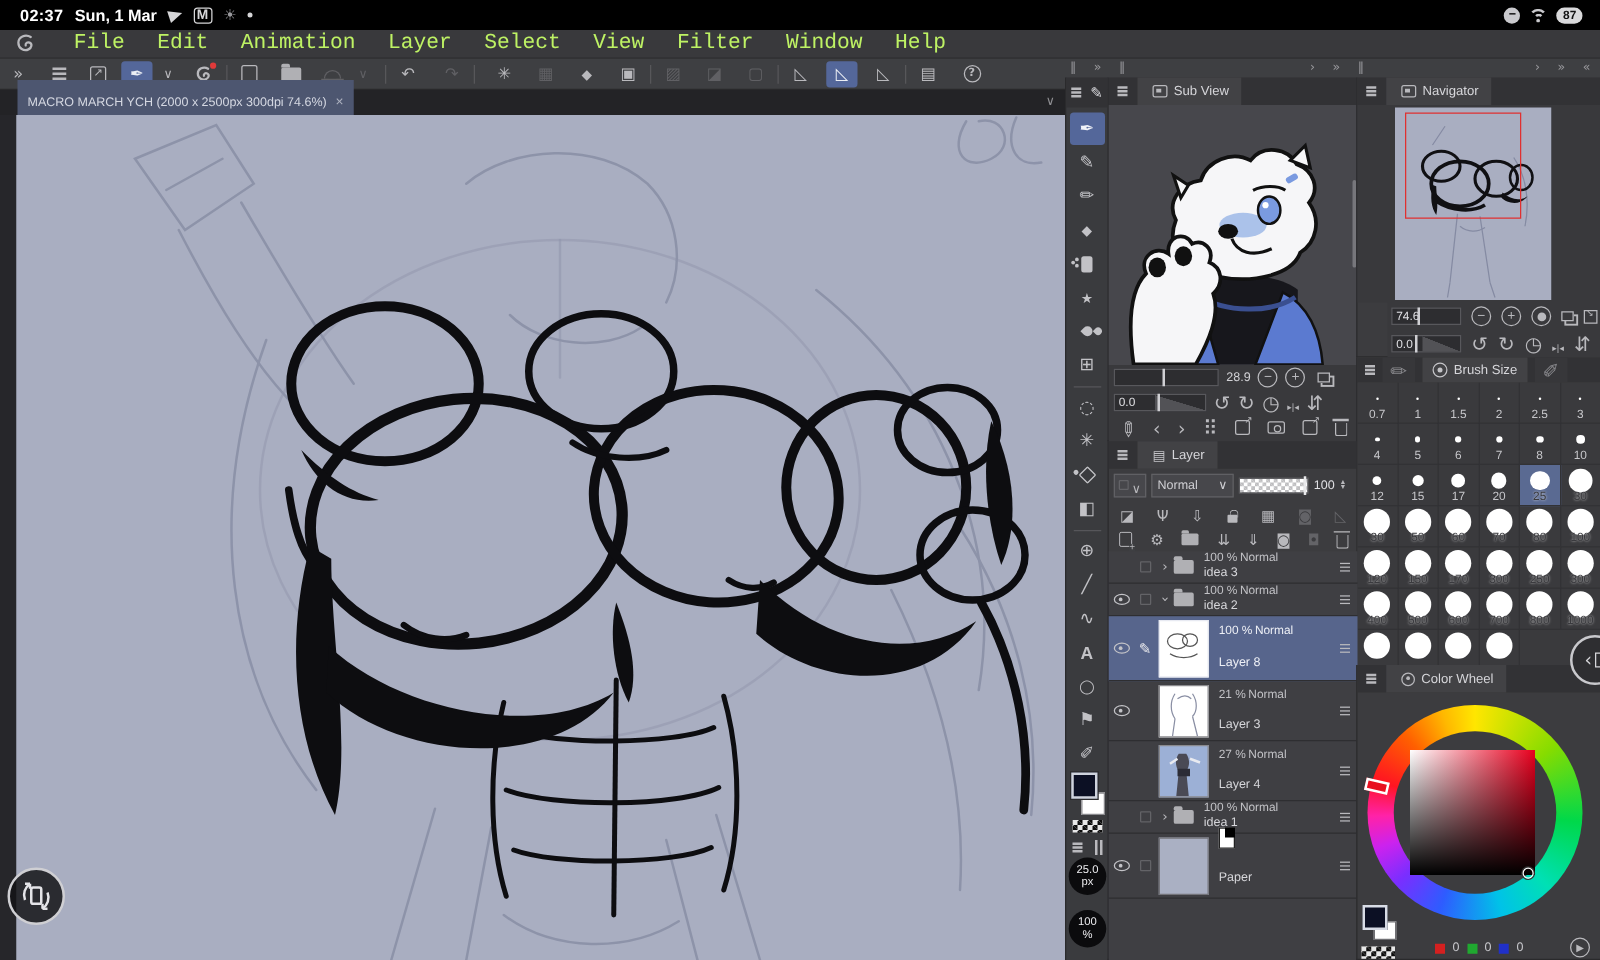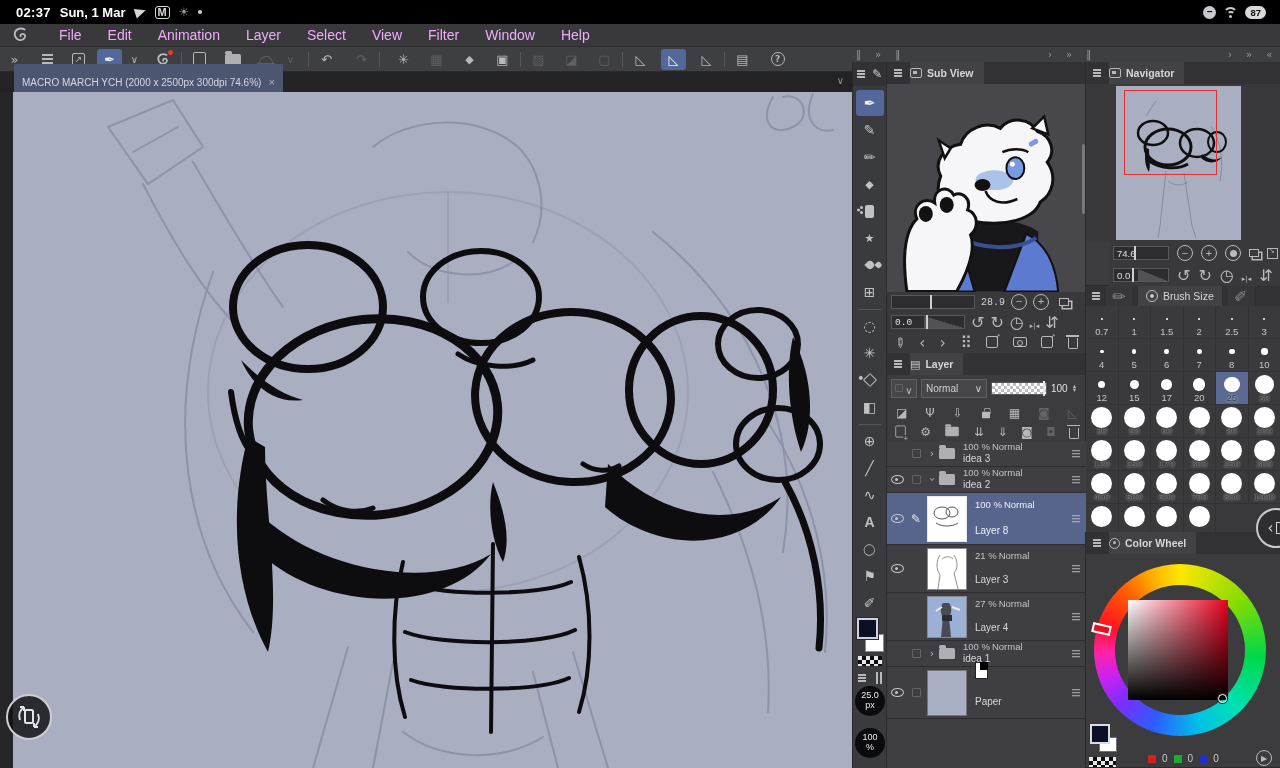--- a/index.html
+++ b/index.html
@@ -22,21 +22,21 @@
   .wifi i { position:absolute; border:2px solid #c9c9cd; border-radius:50%; border-bottom-color:transparent; border-left-color:transparent; border-right-color:transparent; }
   .wifi i:nth-child(1){ left:0; top:0; width:15px; height:15px; }
   .wifi i:nth-child(2){ left:3.5px; top:4px; width:8px; height:8px; }
   .wifi i:nth-child(3){ left:6px; top:8px; width:3px; height:3px; background:#c9c9cd; border:none; border-radius:50%; }
   .batt { background:#d9d9db; color:#111; border-radius:7px; font-size:9.5px; font-weight:bold; padding:1px 5px; line-height:11px; }
 
   
   .menubar { position:absolute; left:0; top:24px; width:1280px; height:23px; background:#39393c; display:flex; align-items:center; border-bottom:1px solid #2c2c2e; }
   .logo { margin-left:12px; width:18px; height:18px; }
   .menu-items { display:flex; margin-left:16px; }
-  .mi { padding:0 13px; font-size:14px; color:#f0abfc; line-height:22px; }
+  .mi { padding:0 13px; font-size:17px; color:#bef264; line-height:22px;font-family:Liberation Mono, monospace; }
 
   
   .toolbar { position:absolute; left:0; top:47px; width:1280px; height:25px; background:#3e3f42; display:flex; align-items:center; border-bottom:1px solid #29292b; }
   .tbtn { position:relative; display:flex; align-items:center; justify-content:center; min-width:25px; height:21px; border-radius:3px; color:#b9b9bd; font-size:13px; font-family:"DejaVu Sans",sans-serif; }
   .tbtn.active { background:#54679a; color:#eceff5; }
   .tbtn.dis { color:#606064; }
   .tdiv { width:1px; height:15px; background:#57575a; margin:0 5px; }
   .badge { position:absolute; right:3px; top:1px; width:5px; height:5px; border-radius:50%; background:#e03a3a; }
   .sqmax { width:13px; height:13px; border:1.5px solid currentColor; border-radius:2px; font-size:9px; line-height:11px; text-align:center; }
   .qcirc { width:14px; height:14px; border:1.5px solid currentColor; border-radius:50%; font-size:9px; line-height:12px; text-align:center; font-weight:bold; }
@@ -121,32 +121,32 @@
   .tr-sw { position:absolute; left:5px; top:594px; width:24px; height:10px; z-index:2; }
   .tc-mini { position:absolute; left:0; top:610px; width:34px; display:flex; justify-content:space-around; align-items:center; }
   .i-sliders { position:relative; width:8px; height:12px; }
   .i-sliders::before, .i-sliders::after { content:""; position:absolute; top:0; width:2px; height:12px; background:#b9b9bd; }
   .i-sliders::before{ left:1px; } .i-sliders::after{ right:1px; }
   .valcirc { position:absolute; left:2px; width:30px; height:30px; border-radius:50%; background:#0b0b0d; color:#ececef; display:flex; flex-direction:column; align-items:center; justify-content:center; font-size:9px; line-height:1.1; z-index:2; }
 
   
   .panel { position:absolute; background:#3c3c3f; border-left:1px solid #2a2a2c; border-bottom:1px solid #2a2a2c; }
   .phdr { height:22px; background:#323235; display:flex; align-items:center; gap:8px; padding-left:7px; }
-  .ptab { height:22px; display:flex; align-items:center; gap:5px; background:#424245; padding:0 10px 0 0; color:#d6d6da; font-size:10.5px;font-weight:bold; }
+  .ptab { height:22px; display:flex; align-items:center; gap:5px; background:#424245; padding:0 10px 0 12px; color:#d6d6da; font-size:10.5px; }
   .ptab .tico { width:12px; height:10px; border:1.5px solid #b9b9bd; border-radius:2px; position:relative; }
   .ptab .tico::after { content:""; position:absolute; left:2px; top:2px; width:4px; height:3px; background:#b9b9bd; }
   .tico.round { border-radius:50%; width:11px; height:11px; }
   .tico.round::after { border-radius:50%; width:3px; height:3px; left:2.5px; top:2.5px; }
 
   
   .subview { left:886px; top:62px; width:199px; height:291px; }
   .sv-img { position:absolute; left:0; top:22px; width:199px; height:208px; background:#47474c; overflow:hidden; }
   .sv-scroll { position:absolute; right:1px; top:60px; width:3px; height:70px; background:#77777c; border-radius:2px; }
   .sv-ctrls { position:absolute; left:0; top:230px; width:199px; height:61px; background:#39393c; }
-  .sv-row { display:flex; align-items:center; height:20px; padding:0 4px; gap:6px; color:#b9b9bd;font-family:Liberation Mono, monospace; }
+  .sv-row { display:flex; align-items:center; height:20px; padding:0 4px; gap:6px; color:#b9b9bd; }
   .slider { position:relative; height:14px; background:#2d2d30; border:1px solid #58585c; }
   .slider .ramp { position:absolute; right:0; top:0; height:100%; width:55%; background:linear-gradient(to top right, #525256 49%, transparent 50%); }
   .slider .hnd { position:absolute; top:-1px; width:2px; height:14px; background:#cfcfd3; }
   .slider .sval { position:absolute; left:3px; top:1px; font-size:9.5px; color:#e0e0e4; }
   .num { font-size:10px; color:#d2d2d6; }
 
   
   .navigator { left:1085px; top:62px; width:195px; height:224px; }
   .nav-area { position:absolute; left:0; top:22px; width:195px; height:158px; background:#39393c; }
   .nav-thumb { position:absolute; left:30px; top:2px; width:125px; height:154px; background:#a9aec1; }

